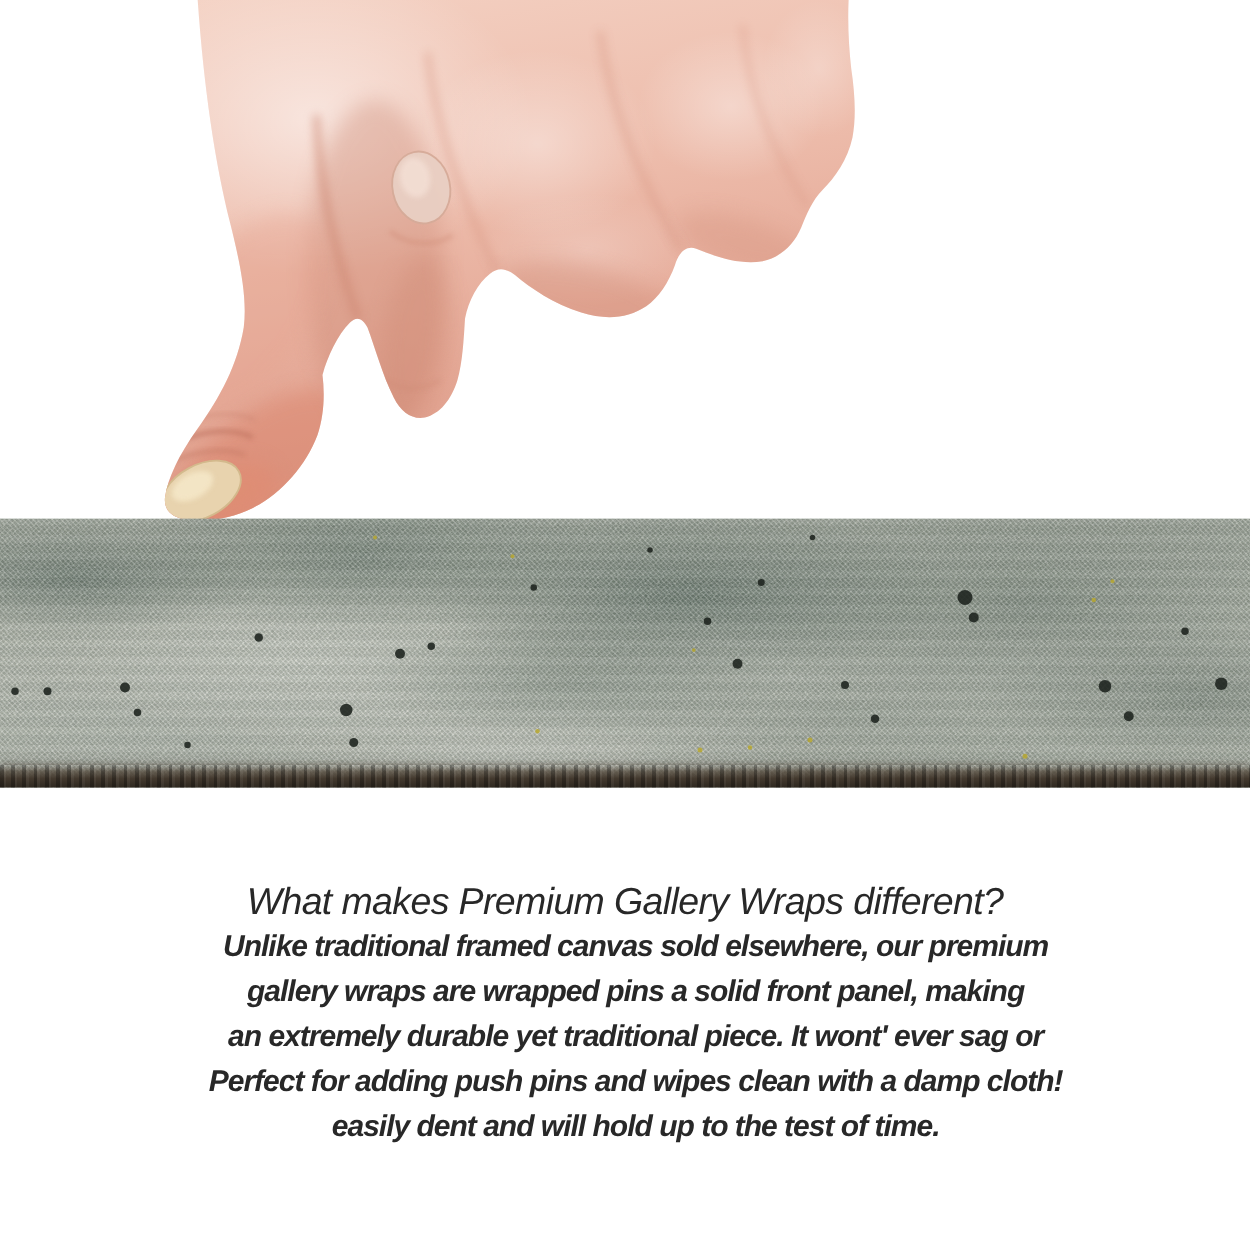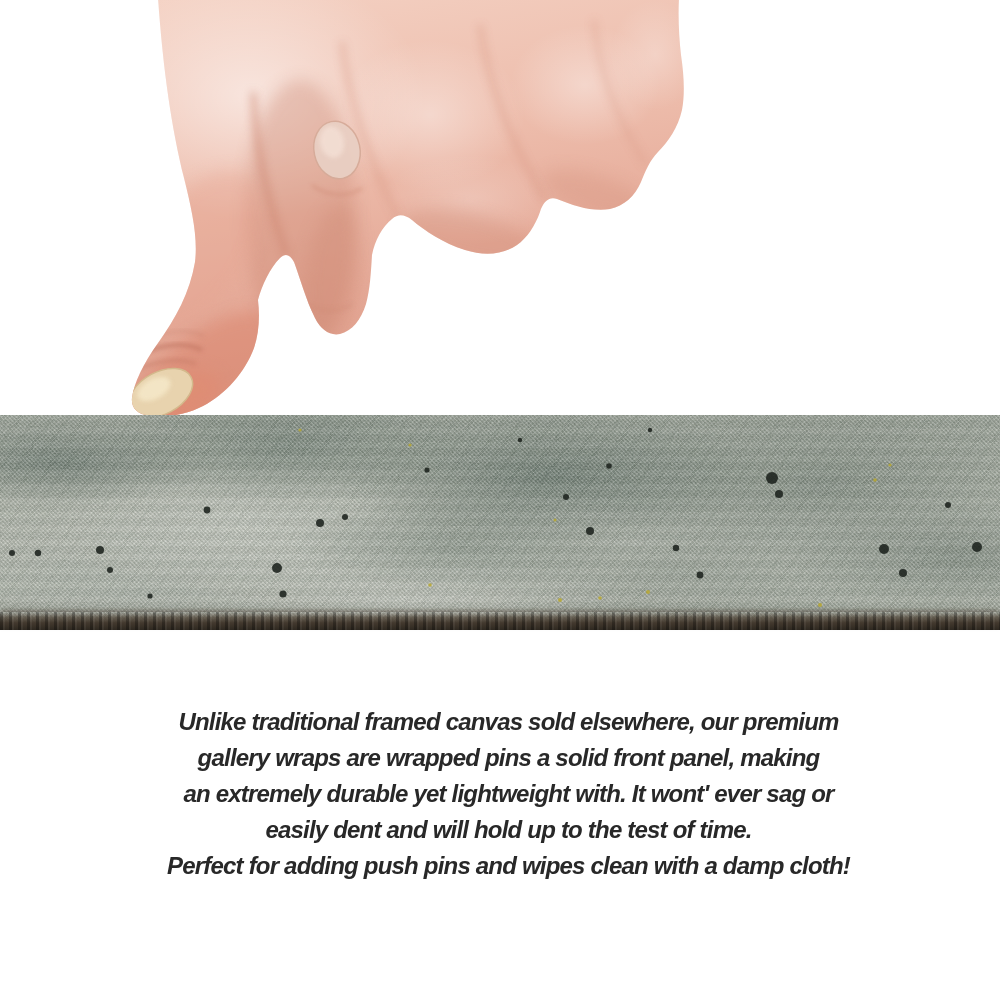--- a/index.html
+++ b/index.html
@@ -206,20 +206,21 @@
         <circle cx="648" cy="177" r="2"></circle>
           <circle cx="820" cy="190" r="2"></circle>
         <circle cx="875" cy="65" r="1.8"></circle>
           <circle cx="890" cy="50" r="1.6"></circle>
       </g>
     </svg>
     <div class="canvas-dark-edge"></div>
   </div>
 
   <section class="info">
+    <h2 class="heading">What makes Premium Gallery Wraps different?</h2>
     <p class="line">Unlike traditional framed canvas sold elsewhere, our premium</p>
     <p class="line">gallery wraps are wrapped pins a solid front panel, making</p>
-    <p class="line">an extremely durable yet lightweight with. It wont' ever sag or</p>
+    <p class="line">an extremely durable yet traditional piece. It wont' ever sag or</p>
+    <p class="line">Perfect for adding push pins and wipes clean with a damp cloth!</p>
     <p class="line">easily dent and will hold up to the test of time.</p>
-    <p class="line">Perfect for adding push pins and wipes clean with a damp cloth!</p>
   </section>
 
 </div>
 
 </body></html>

